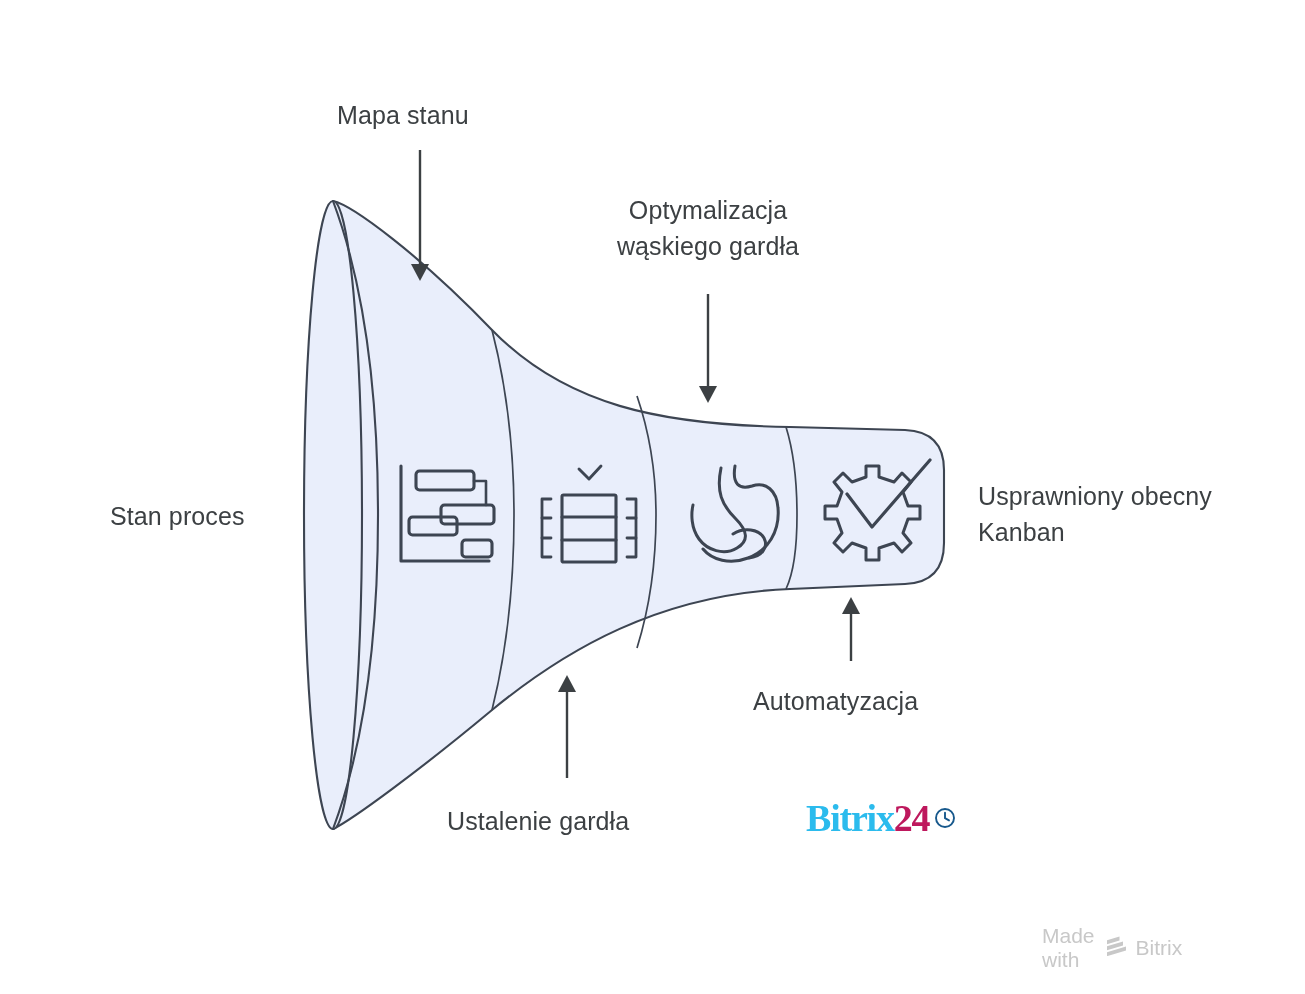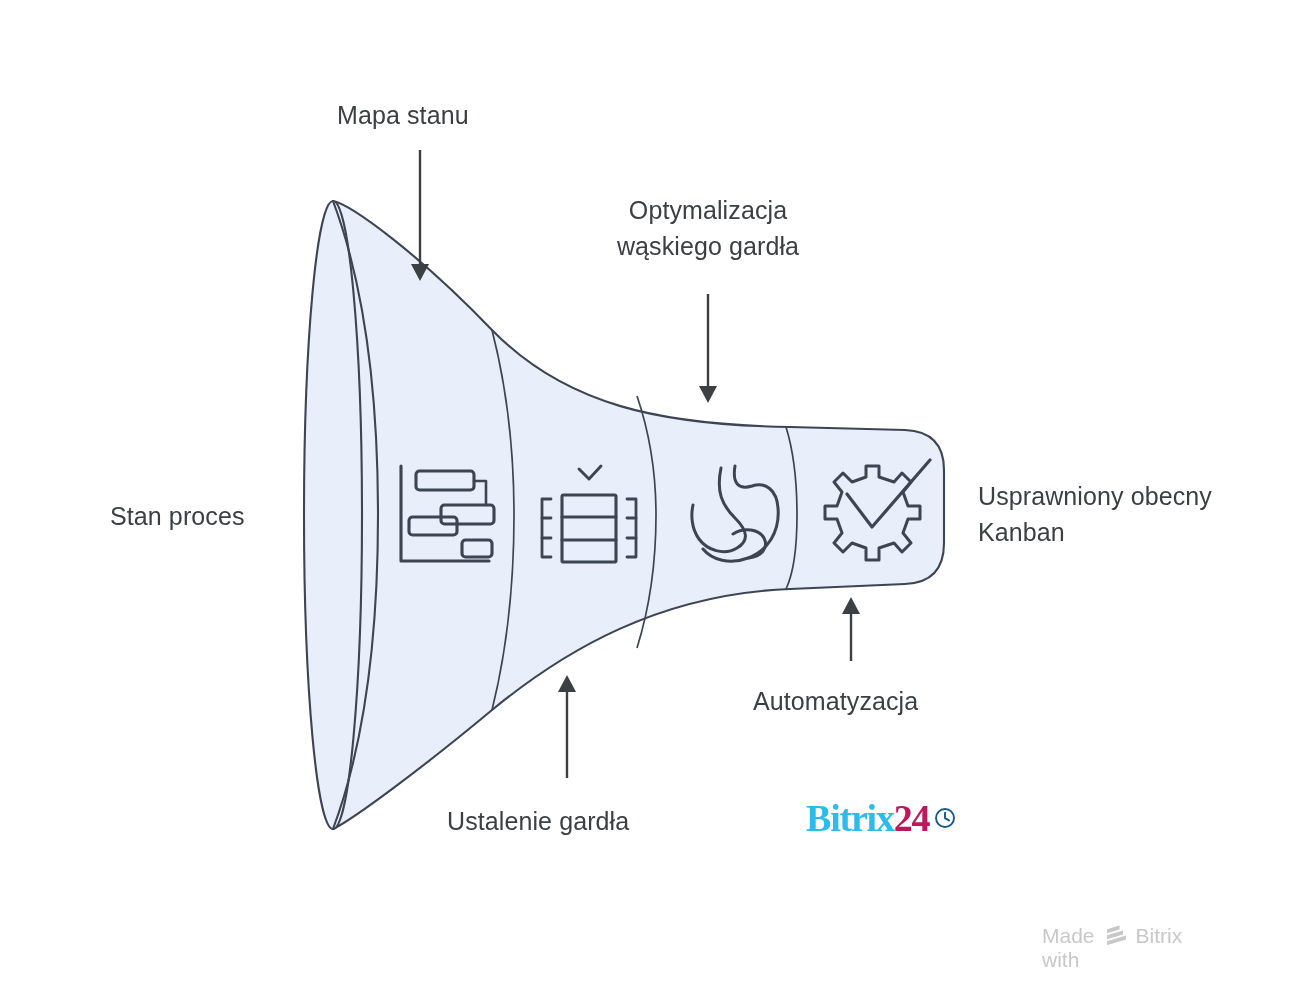--- a/index.html
+++ b/index.html
@@ -70,21 +70,21 @@
     display: inline-flex;
     align-items: center;
   }
 
   
   #napkin-watermark {
     position: absolute;
     left: 1042px;
     top: 924px;
     display: flex;
-    align-items: flex-start;
+    align-items: center;
     gap: 9px;
     color: #c8c8c8;
     font-size: 21px;
     font-family: "Liberation Sans", sans-serif;
   }
 </style>
 </head>
 <body>
 
 <div id="stage">

